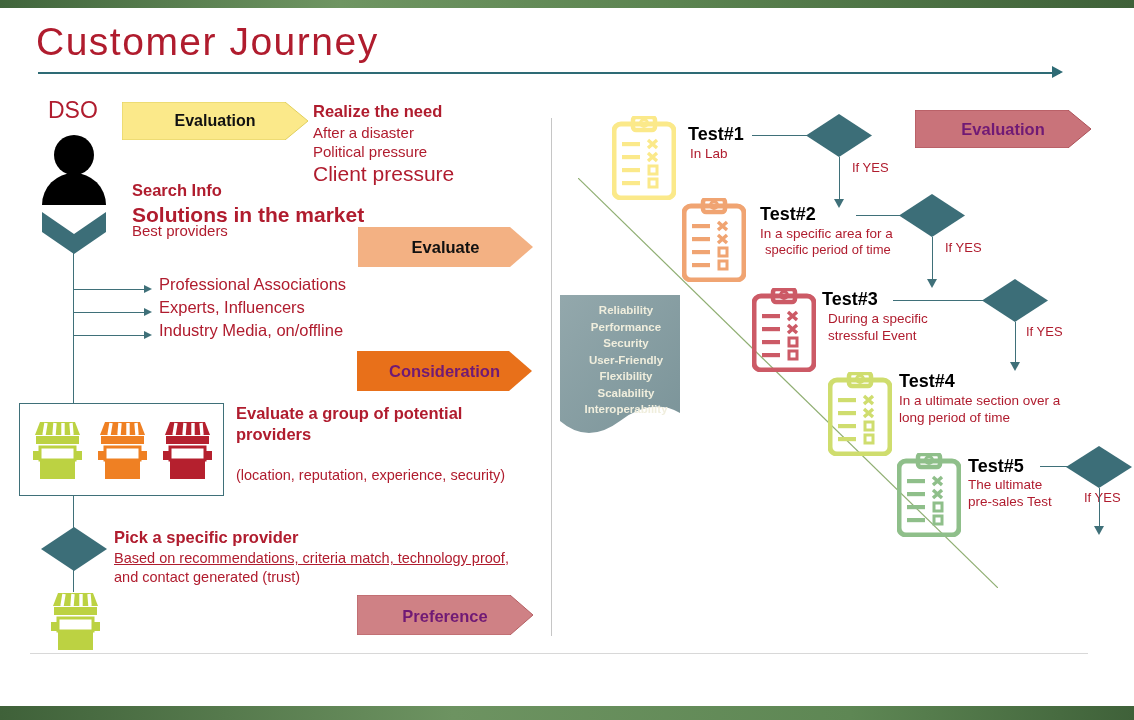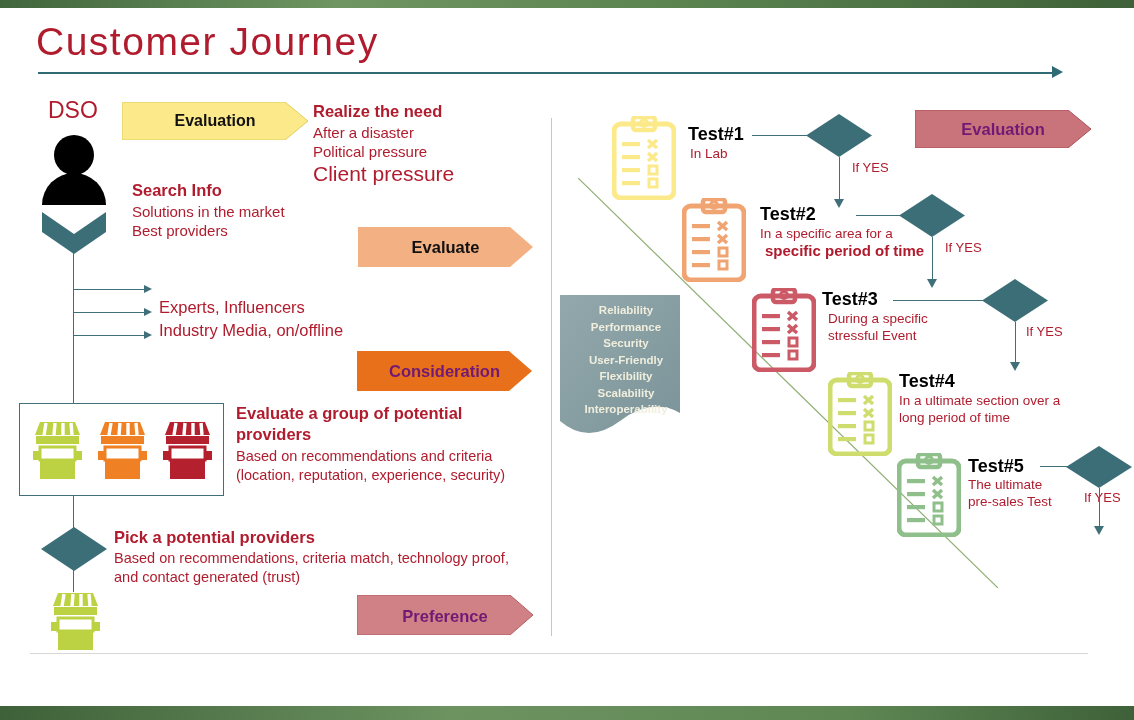--- a/index.html
+++ b/index.html
@@ -132,34 +132,35 @@
     </svg>
     <span>Evaluation</span>
   </div>
 
   <div class="lbl bold" style="left:313px; top:102px; font-size:16.5px;">Realize the need</div>
   <div class="lbl" style="left:313px; top:124px; font-size:15px;">After a disaster</div>
   <div class="lbl" style="left:313px; top:143px; font-size:15px;">Political pressure</div>
   <div class="lbl" style="left:313px; top:162px; font-size:21px;">Client pressure</div>
 
   <div class="lbl bold" style="left:132px; top:181px; font-size:16.5px;">Search Info</div>
-  <div class="lbl" style="left:132px; top:203px; font-size:15px;">Solutions in the market</div>
+  <div class="lbl" style="left:132px; top:203px; font-size:21px;font-weight:bold;">Solutions in the market</div>
   <div class="lbl" style="left:132px; top:222px; font-size:15px;">Best providers</div>
 
   <div class="banner" style="left:358px; top:227px; width:175px; height:40px; font-size:16.5px; color:#111;">
     <svg class="shape" viewBox="0 0 175 40" preserveAspectRatio="none">
       <polygon points="0,0 152,0 175,20 152,40 0,40" fill="#f3b183"></polygon>
     </svg>
     <span>Evaluate</span>
   </div>
 
   <div class="vline" style="left:73px; top:282px; height:250px;"></div>
 
   <div class="hline" style="left:73px; top:289px; width:72px;"></div>
   <div class="arrow-r" style="left:144px; top:285px;"></div>
+  <div class="lbl" style="left:159px; top:275px; font-size:16.5px;">Professional Associations</div>
 
   <div class="hline" style="left:73px; top:312px; width:72px;"></div>
   <div class="arrow-r" style="left:144px; top:308px;"></div>
   <div class="lbl" style="left:159px; top:298px; font-size:16.5px;">Experts, Influencers</div>
 
   <div class="hline" style="left:73px; top:335px; width:72px;"></div>
   <div class="arrow-r" style="left:144px; top:331px;"></div>
   <div class="lbl" style="left:159px; top:321px; font-size:16.5px;">Industry Media, on/offline</div>
 
   <div class="banner" style="left:357px; top:351px; width:175px; height:40px; font-size:16.5px;">
@@ -195,31 +196,30 @@
     <path d="M3 16 L8 3 L43 3 L48 16 Z" fill="#b5202e"></path>
     <path d="M14 4 L12 16 M23 4 L22 16 M31 4 L31 16 M39 4 L40 16" stroke="#fff" stroke-width="3.4" fill="none"></path>
     <rect x="4" y="17" width="43" height="8" fill="#b5202e"></rect>
     <rect x="8" y="28" width="35" height="13" fill="#fff" stroke="#b5202e" stroke-width="3"></rect>
     <rect x="8" y="42" width="35" height="18" fill="#b5202e"></rect>
     <rect x="1" y="32" width="7" height="9" fill="#b5202e"></rect>
     <rect x="43" y="32" width="7" height="9" fill="#b5202e"></rect>
   </svg>
 
   <div class="lbl bold wrap" style="left:236px; top:403px; width:290px; font-size:16.5px; line-height:1.25;">Evaluate a group of potential providers</div>
-  <div class="lbl" style="left:236px; top:448px; font-size:14.5px;">Based on recommendations and criteria</div>
   <div class="lbl" style="left:236px; top:467px; font-size:14.5px;">(location, reputation, experience, security)</div>
 
   <div class="vline" style="left:73px; top:496px; height:30px;"></div>
   <svg style="position:absolute; left:41px; top:527px;" width="66" height="44" viewBox="0 0 66 44">
     <polygon points="33,0 66,22 33,44 0,22" fill="#3c6e78"></polygon>
   </svg>
   <div class="vline" style="left:73px; top:570px; height:22px;"></div>
 
-  <div class="lbl bold" style="left:114px; top:528px; font-size:16.5px;">Pick a potential providers</div>
-  <div class="lbl" style="left:114px; top:550px; font-size:14.5px;">Based on recommendations, criteria match, technology proof,</div>
+  <div class="lbl bold" style="left:114px; top:528px; font-size:16.5px;">Pick a specific provider</div>
+  <div class="lbl" style="left:114px; top:550px; font-size:14.5px;text-decoration:underline;">Based on recommendations, criteria match, technology proof,</div>
   <div class="lbl" style="left:114px; top:569px; font-size:14.5px;">and contact generated (trust)</div>
 
   <svg style="position:absolute; left:50px; top:590px;" width="51" height="62" viewBox="0 0 51 62">
     <path d="M3 16 L8 3 L43 3 L48 16 Z" fill="#bcd242"></path>
     <path d="M14 4 L12 16 M23 4 L22 16 M31 4 L31 16 M39 4 L40 16" stroke="#fff" stroke-width="3.4" fill="none"></path>
     <rect x="4" y="17" width="43" height="8" fill="#bcd242"></rect>
     <rect x="8" y="28" width="35" height="13" fill="#fff" stroke="#bcd242" stroke-width="3"></rect>
     <rect x="8" y="42" width="35" height="18" fill="#bcd242"></rect>
     <rect x="1" y="32" width="7" height="9" fill="#bcd242"></rect>
     <rect x="43" y="32" width="7" height="9" fill="#bcd242"></rect>
@@ -274,21 +274,21 @@
     <rect x="10" y="39" width="18" height="4.2" fill="#f0a472"></rect>
     <rect x="10" y="52" width="18" height="4.2" fill="#f0a472"></rect>
     <rect x="10" y="65" width="18" height="4.2" fill="#f0a472"></rect>
     <path d="M36 24 L45 32 M45 24 L36 32" stroke="#f0a472" stroke-width="3.4"></path>
     <path d="M36 37 L45 45 M45 37 L36 45" stroke="#f0a472" stroke-width="3.4"></path>
     <rect x="37" y="50" width="8" height="8" fill="none" stroke="#f0a472" stroke-width="3"></rect>
     <rect x="37" y="63" width="8" height="8" fill="none" stroke="#f0a472" stroke-width="3"></rect>
   </svg>
   <div class="lbl black bold" style="left:760px; top:204px; font-size:18px;">Test#2</div>
   <div class="lbl" style="left:760px; top:226px; font-size:13.5px;">In a specific area for a</div>
-  <div class="lbl" style="left:765px; top:242px; font-size:15px;font-weight:bold;">specific period of time</div>
+  <div class="lbl" style="left:765px; top:242px; font-size:13px;">specific period of time</div>
   <div class="hline" style="left:856px; top:215px; width:44px;"></div>
   <svg style="position:absolute; left:899px; top:194px;" width="66" height="43" viewBox="0 0 66 43">
     <polygon points="33,0 66,21.5 33,43 0,21.5" fill="#3c6e78"></polygon>
   </svg>
   <div class="lbl" style="left:945px; top:240px; font-size:13px;">If YES</div>
   <div class="vline" style="left:932px; top:237px; height:46px;"></div>
   <div class="arrow-d" style="left:927px; top:279px;"></div>
 
   <svg style="position:absolute; left:752px; top:288px;" width="64" height="84" viewBox="0 0 64 84">
     <rect x="2" y="8" width="60" height="74" rx="7" fill="none" stroke="#cc5a66" stroke-width="5"></rect>

